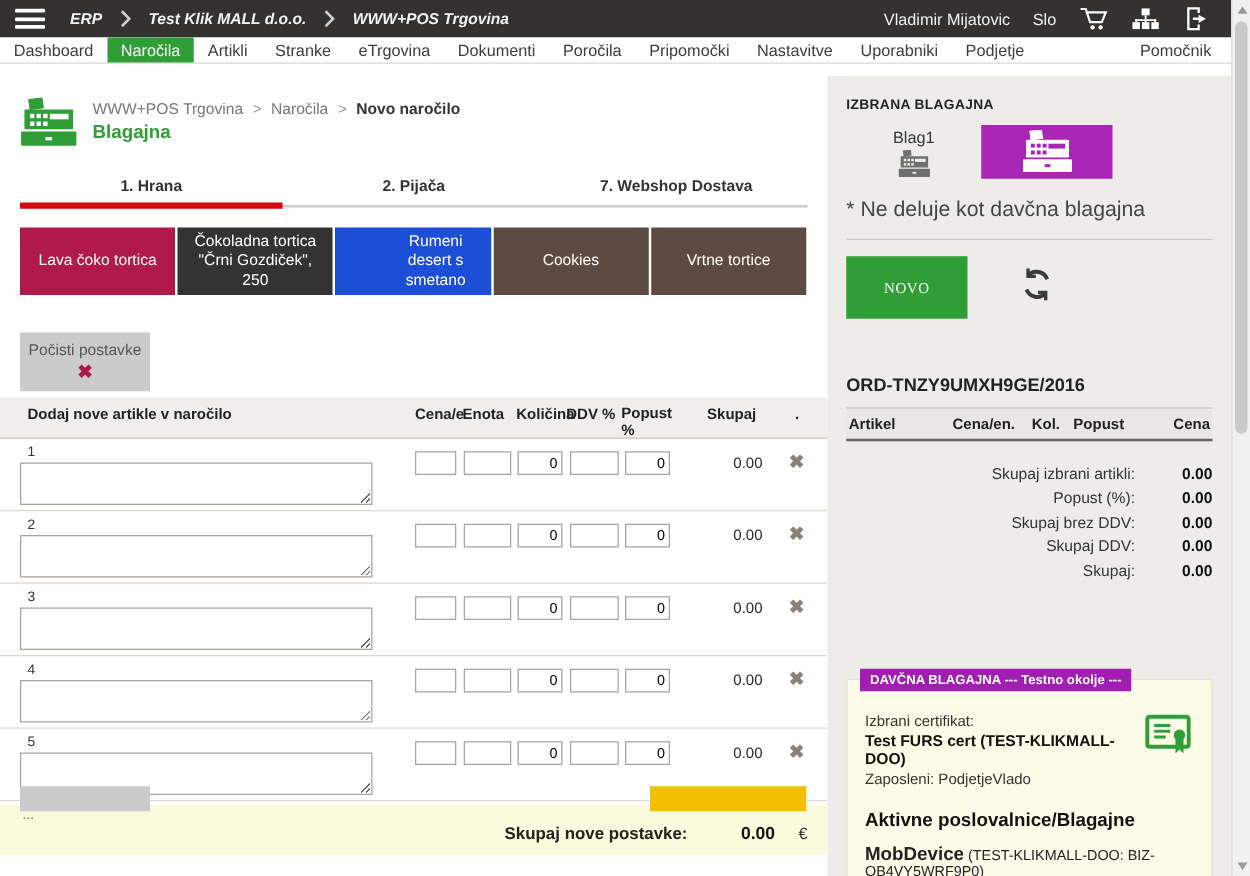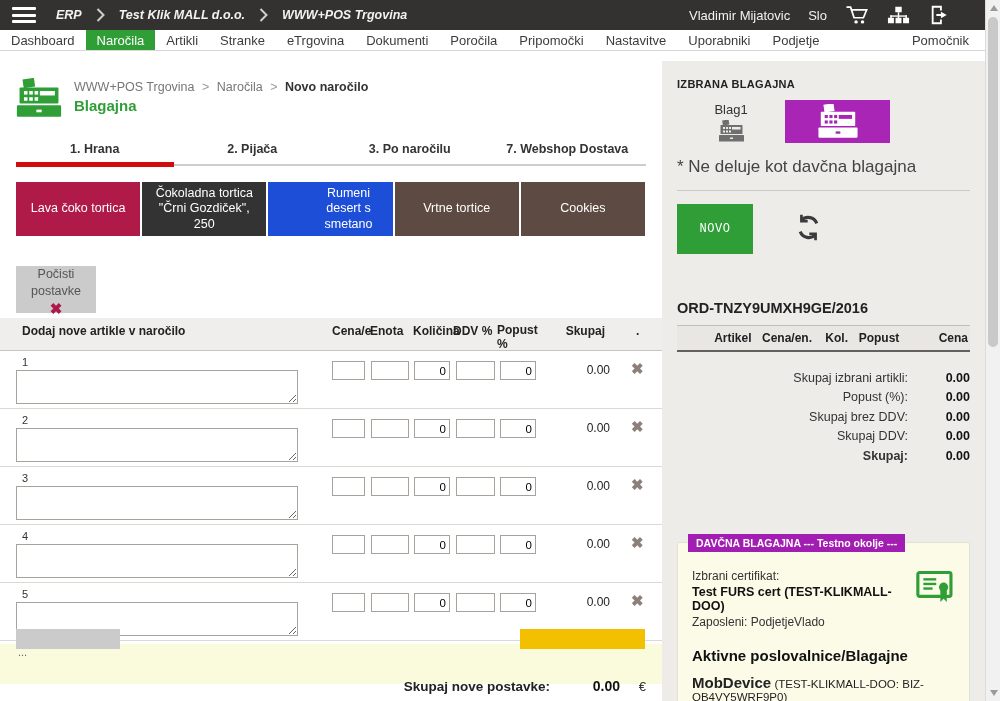--- a/index.html
+++ b/index.html
@@ -7,21 +7,21 @@
     font-family:"Liberation Sans", sans-serif; }
   .app { position:relative; width:1000px; height:701px; }
 
   
   .topbar { position:absolute; top:0; left:0; width:985px; height:30px; background:#333230;
     display:flex; align-items:center; color:#f2f2f2; font-size:12.5px; font-weight:bold; }
   .hamburger { width:24px; height:16px; margin:0 14px 0 12px; display:flex; flex-direction:column; justify-content:space-between; cursor:pointer; }
   .hamburger span { display:block; height:3px; background:#fff; border-radius:1px; }
   .tb-item { padding:0 6px; cursor:pointer; white-space:nowrap;font-style:italic; }
   .tb-sep { margin:0 8px; display:flex; align-items:center; }
-  .tb-right { margin-left:auto; display:flex; align-items:center; gap:18px; padding-right:32px; }
+  .tb-right { margin-left:auto; display:flex; align-items:center; gap:18px; padding-right:14px; }
   .tb-user, .tb-lang { font-weight:normal; font-size:13px; cursor:pointer; }
   .tb-icon { width:24px; height:22px; display:flex; align-items:center; cursor:pointer; }
 
   
   .navbar { position:absolute; top:30px; left:0; width:985px; height:21px; background:#fff;
     border-bottom:1px solid #d8d8d8; display:flex; align-items:stretch; font-size:13px; color:#3c3c3c; }
   .nav-item { display:flex; align-items:center; padding:0 11px; cursor:pointer; white-space:nowrap; }
   .nav-item.active { background:#2f9e36; color:#fff; }
   .nav-helper { margin-left:auto; display:flex; align-items:center; padding-right:16px; cursor:pointer; }
 
@@ -44,21 +44,21 @@
     padding:4px 0 6px 0; cursor:pointer; border-bottom:5px solid transparent; margin-bottom:-3.5px; }
   .tab.active { border-bottom-color:#d20b0b; }
 
   
   .products { margin:16px 16px 0 16px; width:629px; display:grid; grid-template-columns:repeat(5,1fr); gap:2px; }
   .product-btn { min-height:48px; display:flex; align-items:center; justify-content:center; text-align:center;
     color:#fff; font-size:12.5px; line-height:1.25; padding:4px 8px; cursor:pointer; border:none; }
 
   
   .actions { margin:30px 16px 0 16px; width:629px; display:flex; justify-content:space-between; }
-  .clear-btn { width:80px; height:47px; background:#cbcbcb; border:none; cursor:pointer;
+  .clear-btn { width:104px; height:47px; background:#cbcbcb; border:none; cursor:pointer;
     font-size:12.5px; color:#555; line-height:1.3; font-family:inherit; }
   .clear-btn .x-red { color:#b0174b; font-size:15px; font-weight:bold; display:block; }
   .add-btn { width:125px; height:47px; background:#f3c000; border:none; cursor:pointer;
     font-size:13px; font-weight:bold; color:#333; line-height:1.35; font-family:inherit; }
 
   
   .items-header { position:relative; margin-top:5px; width:662px; height:33px; background:#efeeec;
     border-bottom:1px solid #c9c4c0; font-size:12px; font-weight:bold; color:#222; }
   .ih { position:absolute; top:6px; }
   .ih-article { left:22px; }
@@ -74,56 +74,56 @@
   .cell-input { position:absolute; top:10px; height:19px; border:1px solid #a8a29c; font-size:11.5px;
     padding:0 3px; font-family:inherit; background:#fff; }
   .in-price { left:332px; width:33px; } .in-unit { left:371px; width:38px; }
   .in-qty { left:414px; width:36px; text-align:right; } .in-vat { left:456px; width:39px; }
   .in-disc { left:500px; width:36px; text-align:right; }
   .row-total { position:absolute; left:555px; top:12px; width:55px; text-align:right; font-size:12px; color:#222; }
   .row-x { position:absolute; left:631px; top:9px; font-size:15px; font-weight:bold; color:#8d807a; cursor:pointer; }
 
   .new-total { margin-top:3px; width:662px; height:40px; background:#fafadc; position:relative; }
   .nt-ellipsis { position:absolute; left:18px; top:2px; font-size:11px; color:#666; }
-  .nt-row { position:absolute; left:0; right:0; top:14px; display:flex; align-items:center; justify-content:flex-end;margin-top:20px; }
+  .nt-row { position:absolute; left:0; right:0; top:14px; display:flex; align-items:center; justify-content:flex-end; }
   .nt-label { font-weight:bold; font-size:13.5px; color:#222; }
   .nt-value { width:70px; text-align:right; font-weight:bold; font-size:14px; color:#111; }
   .nt-cur { width:42px; text-align:right; padding-right:16px; font-size:13px; color:#333; }
 
   .cut-btn { position:absolute; top:568px; height:20px; border:none; cursor:pointer; }
   .cut-gray { left:16px; width:104px; background:#cbcbcb; }
   .cut-yellow { left:520px; width:125px; background:#f3c000; }
 
   
   .sb-label { font-size:11px; font-weight:bold; color:#222; letter-spacing:.3px; }
   .register-row { margin-top:10px; display:flex; align-items:flex-start; }
   .register-mini { width:108px; text-align:center; padding-top:2px; }
   .register-mini .rm-name { font-size:13px; color:#333; }
   .register-mini svg { margin-top:3px; }
   .register-btn { width:105px; height:43px; background:#a825b5; border:none; cursor:pointer;
     display:flex; align-items:center; justify-content:center; }
   .register-note { margin-top:10px; font-size:17px; color:#444; }
   .sb-hr { margin:13px 0 0 0; border:none; border-top:1px solid #ccc9c5; }
   .novo-row { margin-top:13px; display:flex; align-items:center; }
-  .novo-btn { width:76px; height:50px; background:#2f9e36; color:#fff; border:none; cursor:pointer;
-    font-size:12px; letter-spacing:.5px; font-family:Liberation Mono, monospace; }
+  .novo-btn { width:97px; height:50px; background:#2f9e36; color:#fff; border:none; cursor:pointer;
+    font-size:12px; letter-spacing:.5px; font-family:Liberation Serif, serif; }
   .refresh { margin-left:42px; cursor:pointer; }
 
   .order-id { margin-top:46px; font-size:14.5px; font-weight:bold; color:#222;
     padding-bottom:9px; border-bottom:1px solid #c2beba; }
   .order-head { display:flex; background:#e9e7e3; border-bottom:2px solid #63605d;
     font-size:12px; font-weight:bold; color:#222; padding:5px 2px 5px 2px; margin-top:0; }
-  .oh-artikel { flex:1.2;text-align:right; } .oh-cena-en { flex:1; text-align:right; } .oh-kol { width:36px; text-align:right; }
+  .oh-artikel { flex:1.2; } .oh-cena-en { flex:1; text-align:right; } .oh-kol { width:36px; text-align:right; }
   .oh-popust { width:62px; text-align:center; } .oh-cena { width:58px; text-align:right; }
 
   .summary { margin-top:16px; }
   .sum-row { display:flex; justify-content:flex-end; align-items:center; height:19.5px; font-size:12.5px; color:#333; }
   .sum-label { text-align:right; }
   .sum-value { width:62px; text-align:right; font-weight:bold; color:#111; }
-  .sum-row.bold .sum-label { font-weight:bold; }
+  .sum-row.bold .sum-label { font-weight:normal; }
 
   .fiscal-box { position:relative; margin-top:76px; background:#fbfbe8; border:1px solid #e3e3d2;
     border-radius:2px; padding:26px 14px 14px 14px; min-height:160px; }
   .fiscal-badge { position:absolute; top:-9px; left:10px; background:#a21db1; color:#fff;
     font-size:10.5px; font-weight:bold; padding:3px 8px; }
   .cert-row { display:flex; justify-content:space-between; }
   .cert-l1 { font-size:12px; color:#333; }
   .cert-l2 { font-size:12.5px; font-weight:bold; color:#111; margin-top:2px; }
   .cert-l3 { font-size:12px; color:#333; margin-top:2px; }
   .active-heading { margin-top:18px; font-size:15px; font-weight:bold; color:#111; }
@@ -232,30 +232,29 @@
           <span class="bc-sep">&gt;</span>
           <span class="bc-current">Novo naročilo</span>
         </div>
         <h1 class="page-title">Blagajna</h1>
       </div>
     </div>
 
     <div class="tabs">
       <div class="tab active">1. Hrana</div>
       <div class="tab">2. Pijača</div>
-      <div class="tab">3. Po naročilu</div>
       <div class="tab">7. Webshop Dostava</div>
     </div>
 
     <div class="products">
       <button class="product-btn" style="background: rgb(176, 26, 72);">Lava čoko tortica</button>
       <button class="product-btn" style="background: rgb(51, 51, 51);">Čokoladna tortica "Črni Gozdiček", 250</button>
       <button class="product-btn" style="background: #1d4ed8; padding-left: 44px;">Rumeni desert s smetano</button>
+      <button class="product-btn" style="background: rgb(93, 74, 66);">Cookies</button>
       <button class="product-btn" style="background: rgb(93, 74, 66);">Vrtne tortice</button>
-      <button class="product-btn" style="background: rgb(93, 74, 66);">Cookies</button>
     </div>
 
     <div class="actions">
       <button class="clear-btn">
         <span>Počisti postavke</span>
         <span class="x-red">✖</span>
       </button>
     </div>
 
     <div class="items-header">

